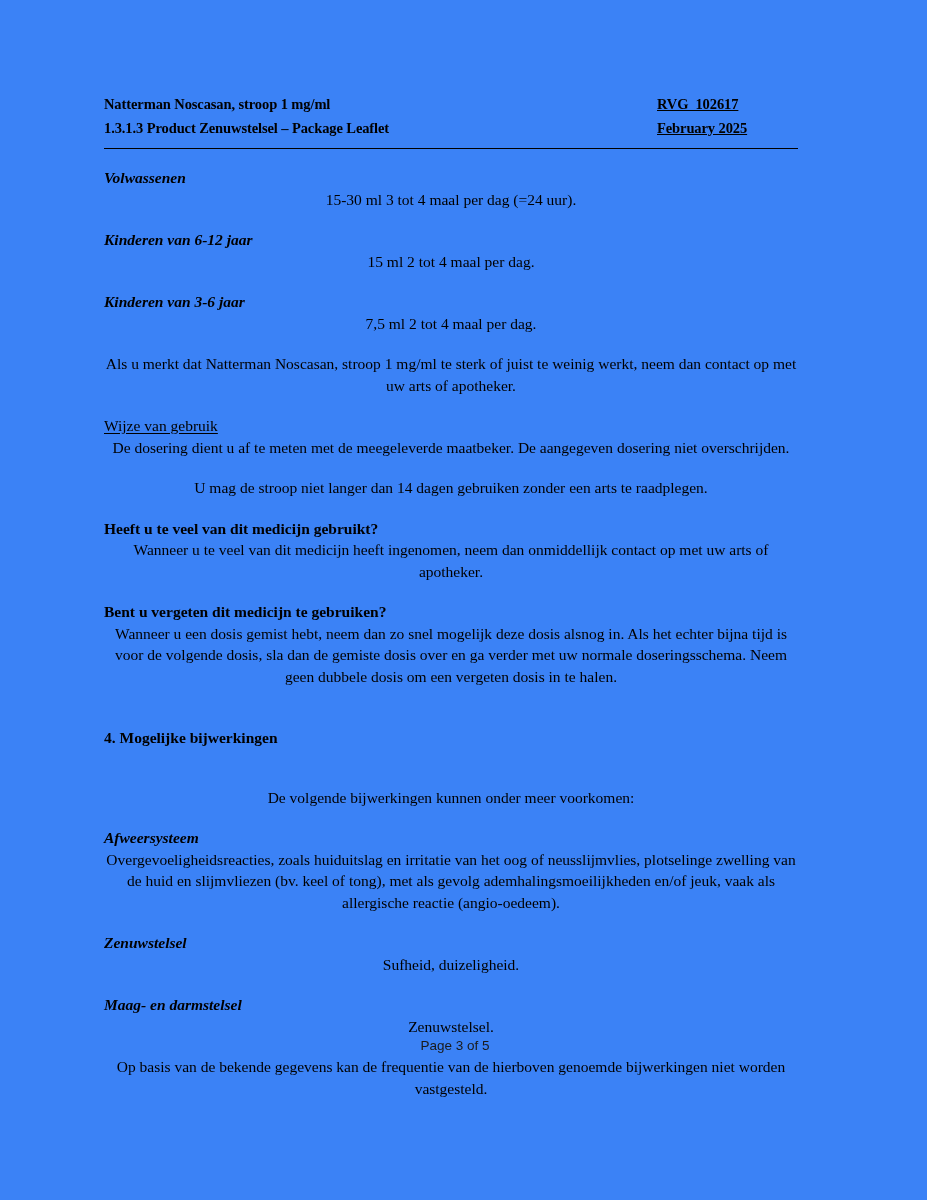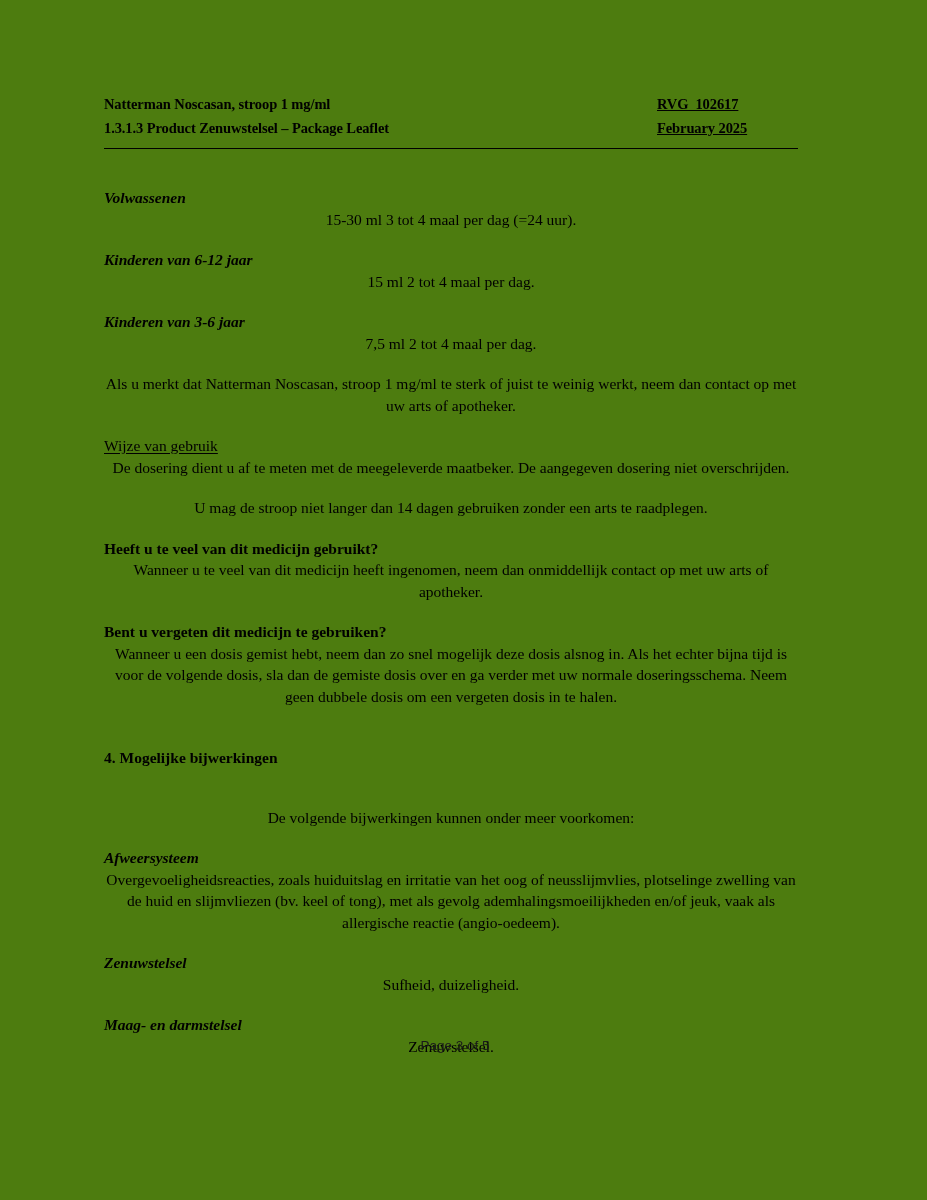--- a/index.html
+++ b/index.html
@@ -5,21 +5,21 @@
 <style>
   html, body {
     margin: 0;
     padding: 0;
     background: #ffffff;
   }
   .page {
     position: relative;
     width: 927px;
     height: 1200px;
-    background: #4d7c0f;
+    background: #3b82f6;
     margin: 0 auto;
     overflow: hidden;
     font-family: "Liberation Serif", "DejaVu Serif", serif;
     color: #000000;
   }
 
   .content {
     position: absolute;
     left: 104px;
     top: 92px;
@@ -50,21 +50,21 @@
   }
   .hdr-rule {
     border: 0;
     border-top: 1.6px solid #000;
     margin: 8px 0 0 0;
     width: 694px;
   }
 
   
   .body-area {
-    margin-top: 38px;
+    margin-top: 18px;
     font-size: 15.5px;
     line-height: 21.5px;
   }
   .gap-sm { height: 19px; }
   .gap-lg { height: 40px; }
 
   h3.sec-head {
     margin: 0;
     font-size: 15.5px;
     line-height: 21.5px;
@@ -190,20 +190,21 @@
       <h3 class="sec-head">Zenuwstelsel</h3>
       <p class="para">Sufheid, duizeligheid.</p>
 
       <div class="gap-sm"></div>
 
       <h3 class="sec-head">Maag- en darmstelsel</h3>
       <p class="para">Zenuwstelsel.</p>
 
       <div class="gap-sm"></div>
 
+      <p class="para">Op basis van de bekende gegevens kan de frequentie van de hierboven genoemde bijwerkingen niet worden vastgesteld.</p>
 
     </div>
   </div>
 
   <div class="footer">
     <span>Page 3 of 5</span>
   </div>
 
 </div>
 

